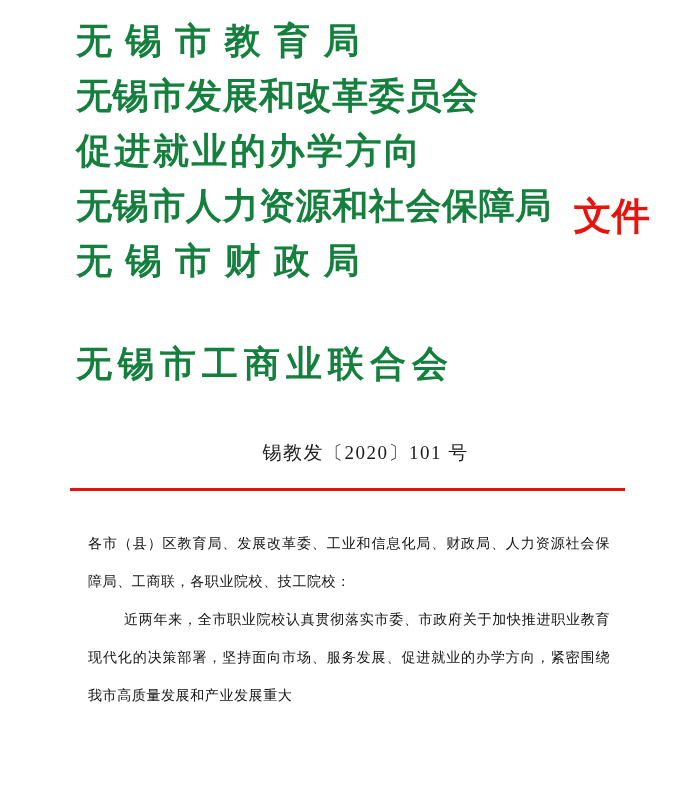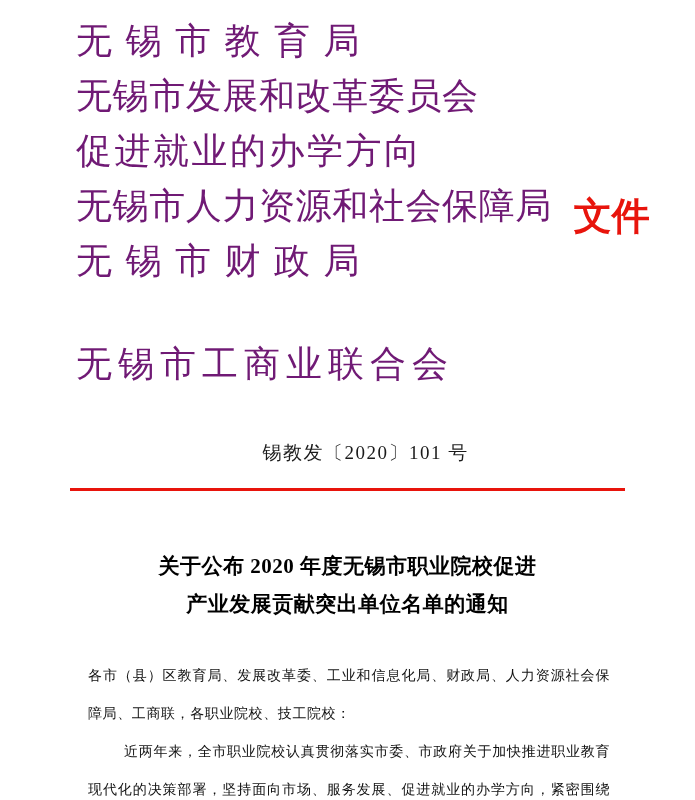--- a/index.html
+++ b/index.html
@@ -37,23 +37,23 @@
     padding-left: 76px;
   }
 
   .issuer-lines {
     display: flex;
     flex-direction: column;
     align-items: flex-start;
   }
 
   .issuer-line {
-    color: #701a75;
+    color: #15803d;
     font-family: "Liberation Serif", "DejaVu Serif", serif;
-    font-weight: normal;
+    font-weight: bold;
     font-size: 36px;
     line-height: 55px;
     white-space: nowrap;
     letter-spacing: 0px;
   }
 
   
   .issuer-line.sp-wide { letter-spacing: 13.5px; padding-right: 0px; }
   .issuer-line.sp-mid  { letter-spacing: 6.0px; margin-top: 48px; }
   .issuer-line.sp-none { letter-spacing: 0.6px; }
@@ -134,23 +134,19 @@
         <div class="issuer-line sp-mid">无锡市工商业联合会</div>
       </div>
       <div class="wenjian">文件</div>
     </div>
   </div>
 
   <div class="doc-number">锡教发〔2020〕101 号</div>
 
   <div class="red-rule"></div>
 
-  <div class="doc-title">
-    <span class="tline">关于公布 2020 年度无锡市职业院校促进</span>
-    <span class="tline">产业发展贡献突出单位名单的通知</span>
-  </div>
 
   <div class="body-text">
     <p class="body-para">各市（县）区教育局、发展改革委、工业和信息化局、财政局、人力资源社会保障局、工商联，各职业院校、技工院校：</p>
     <p class="body-para indent">近两年来，全市职业院校认真贯彻落实市委、市政府关于加快推进职业教育现代化的决策部署，坚持面向市场、服务发展、促进就业的办学方向，紧密围绕我市高质量发展和产业发展重大</p>
   </div>
 
 </div>
 
 </body></html>

